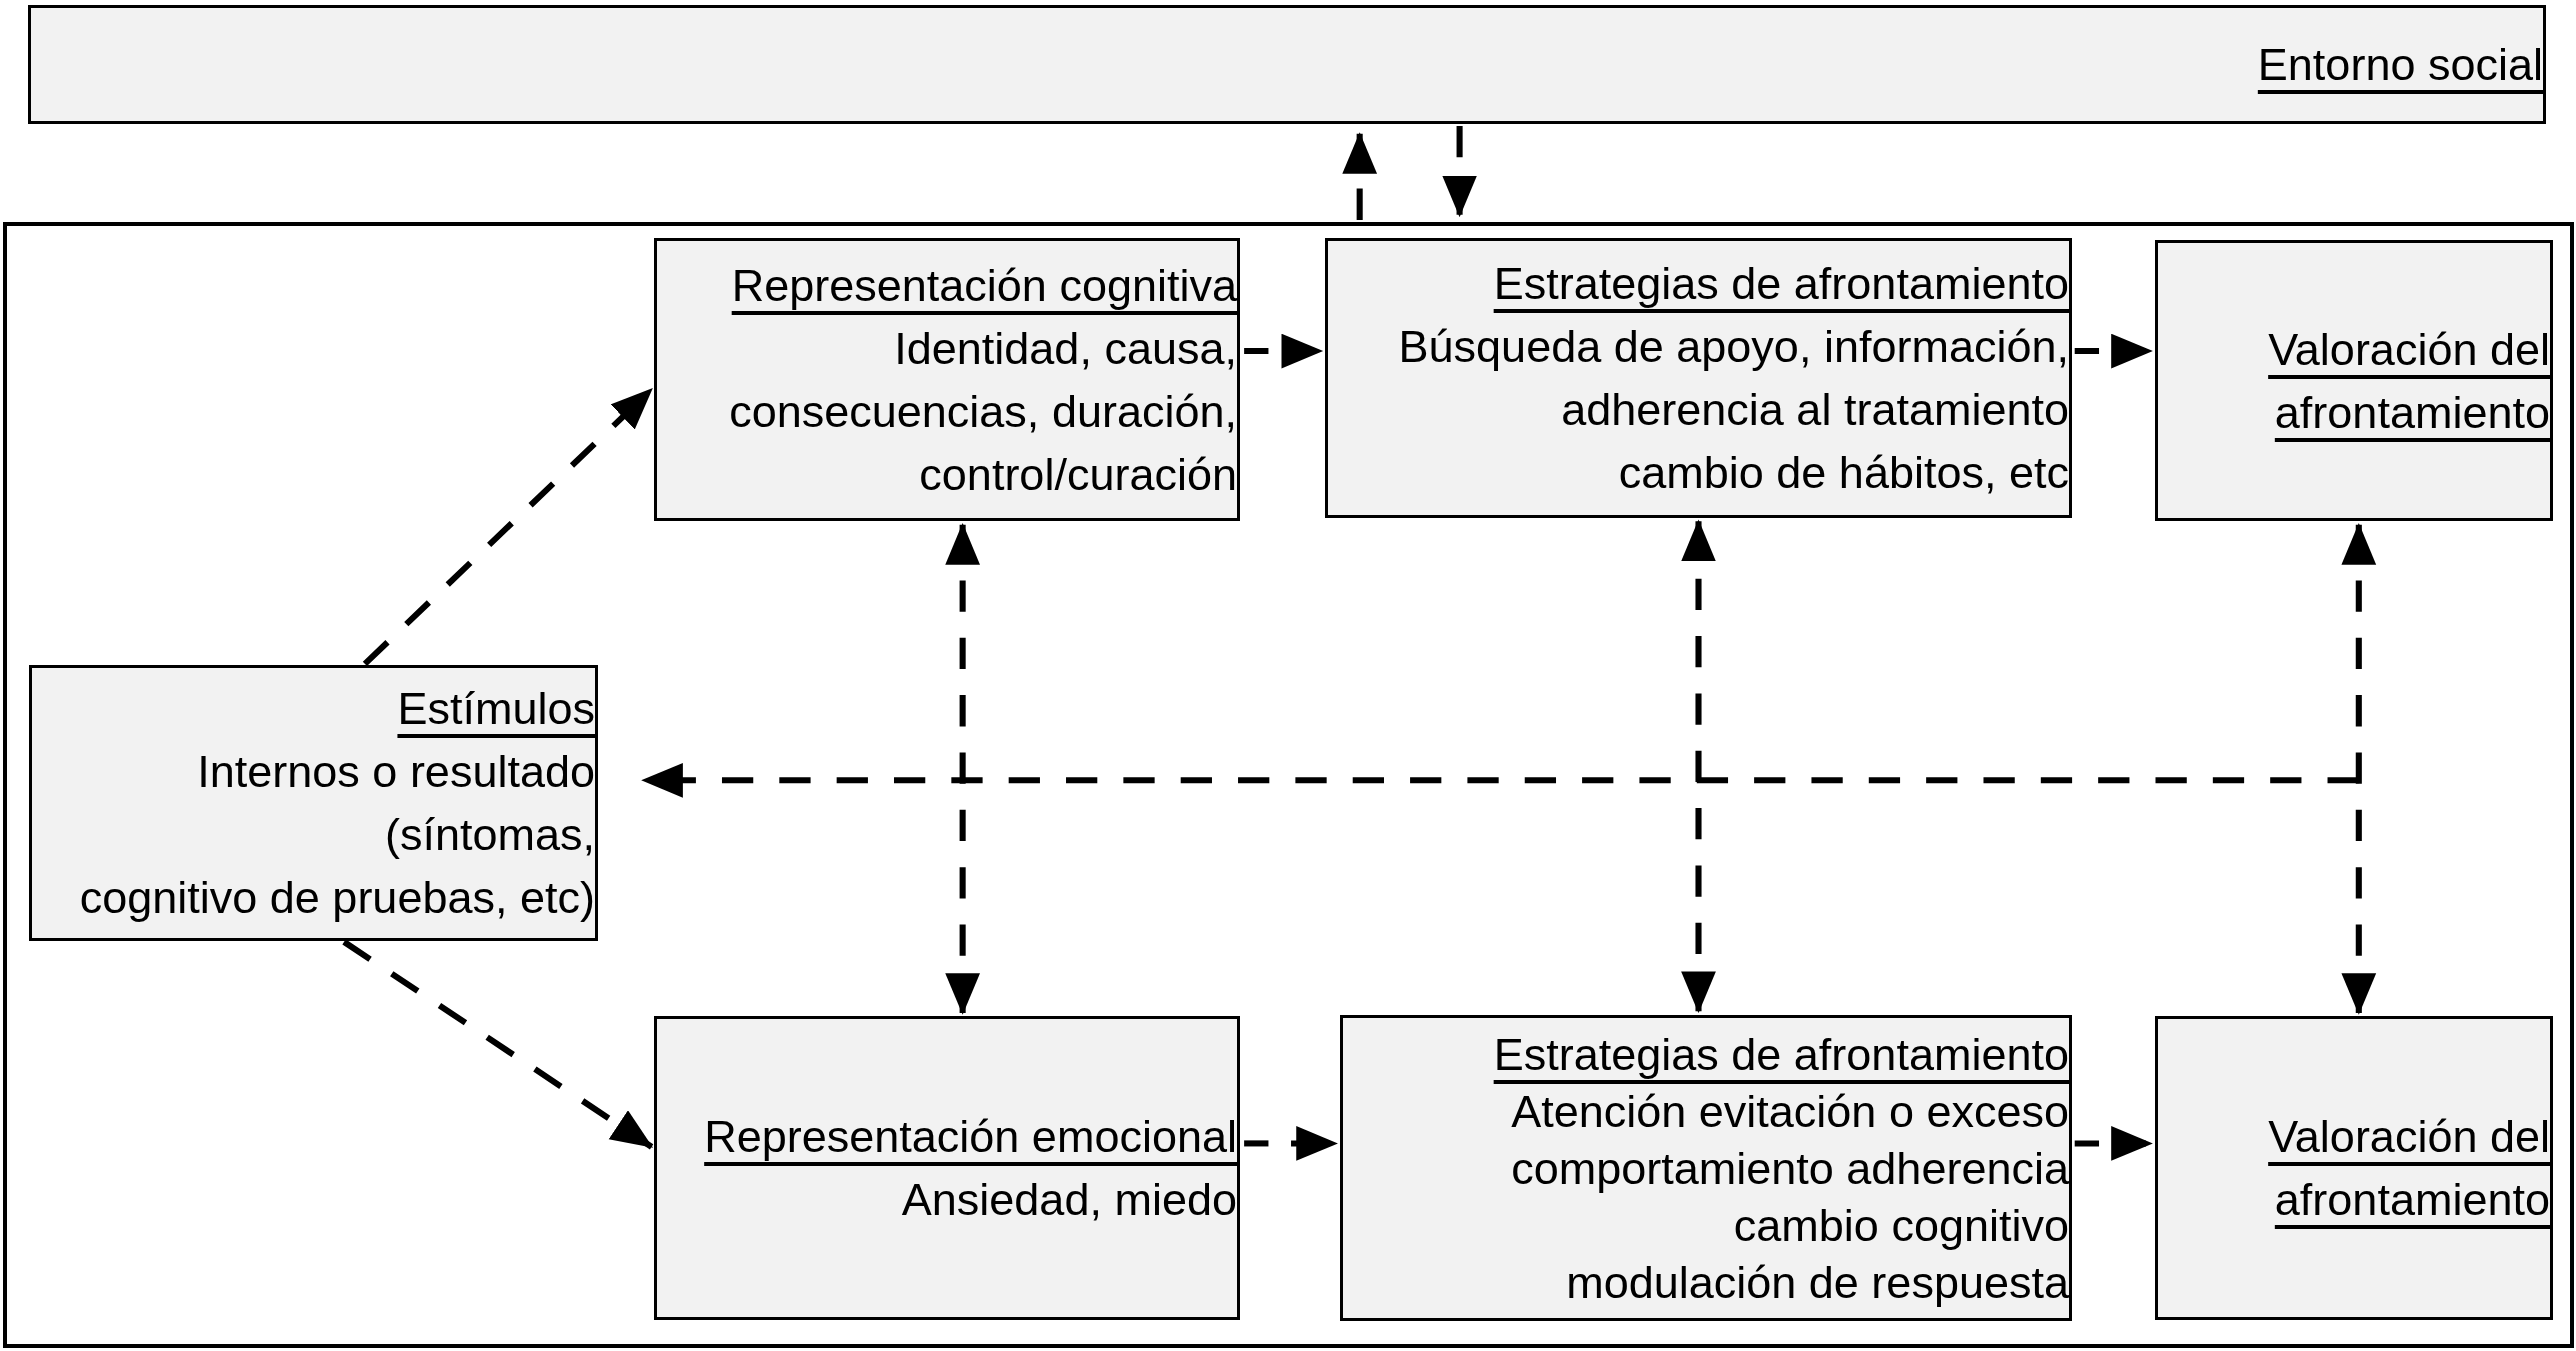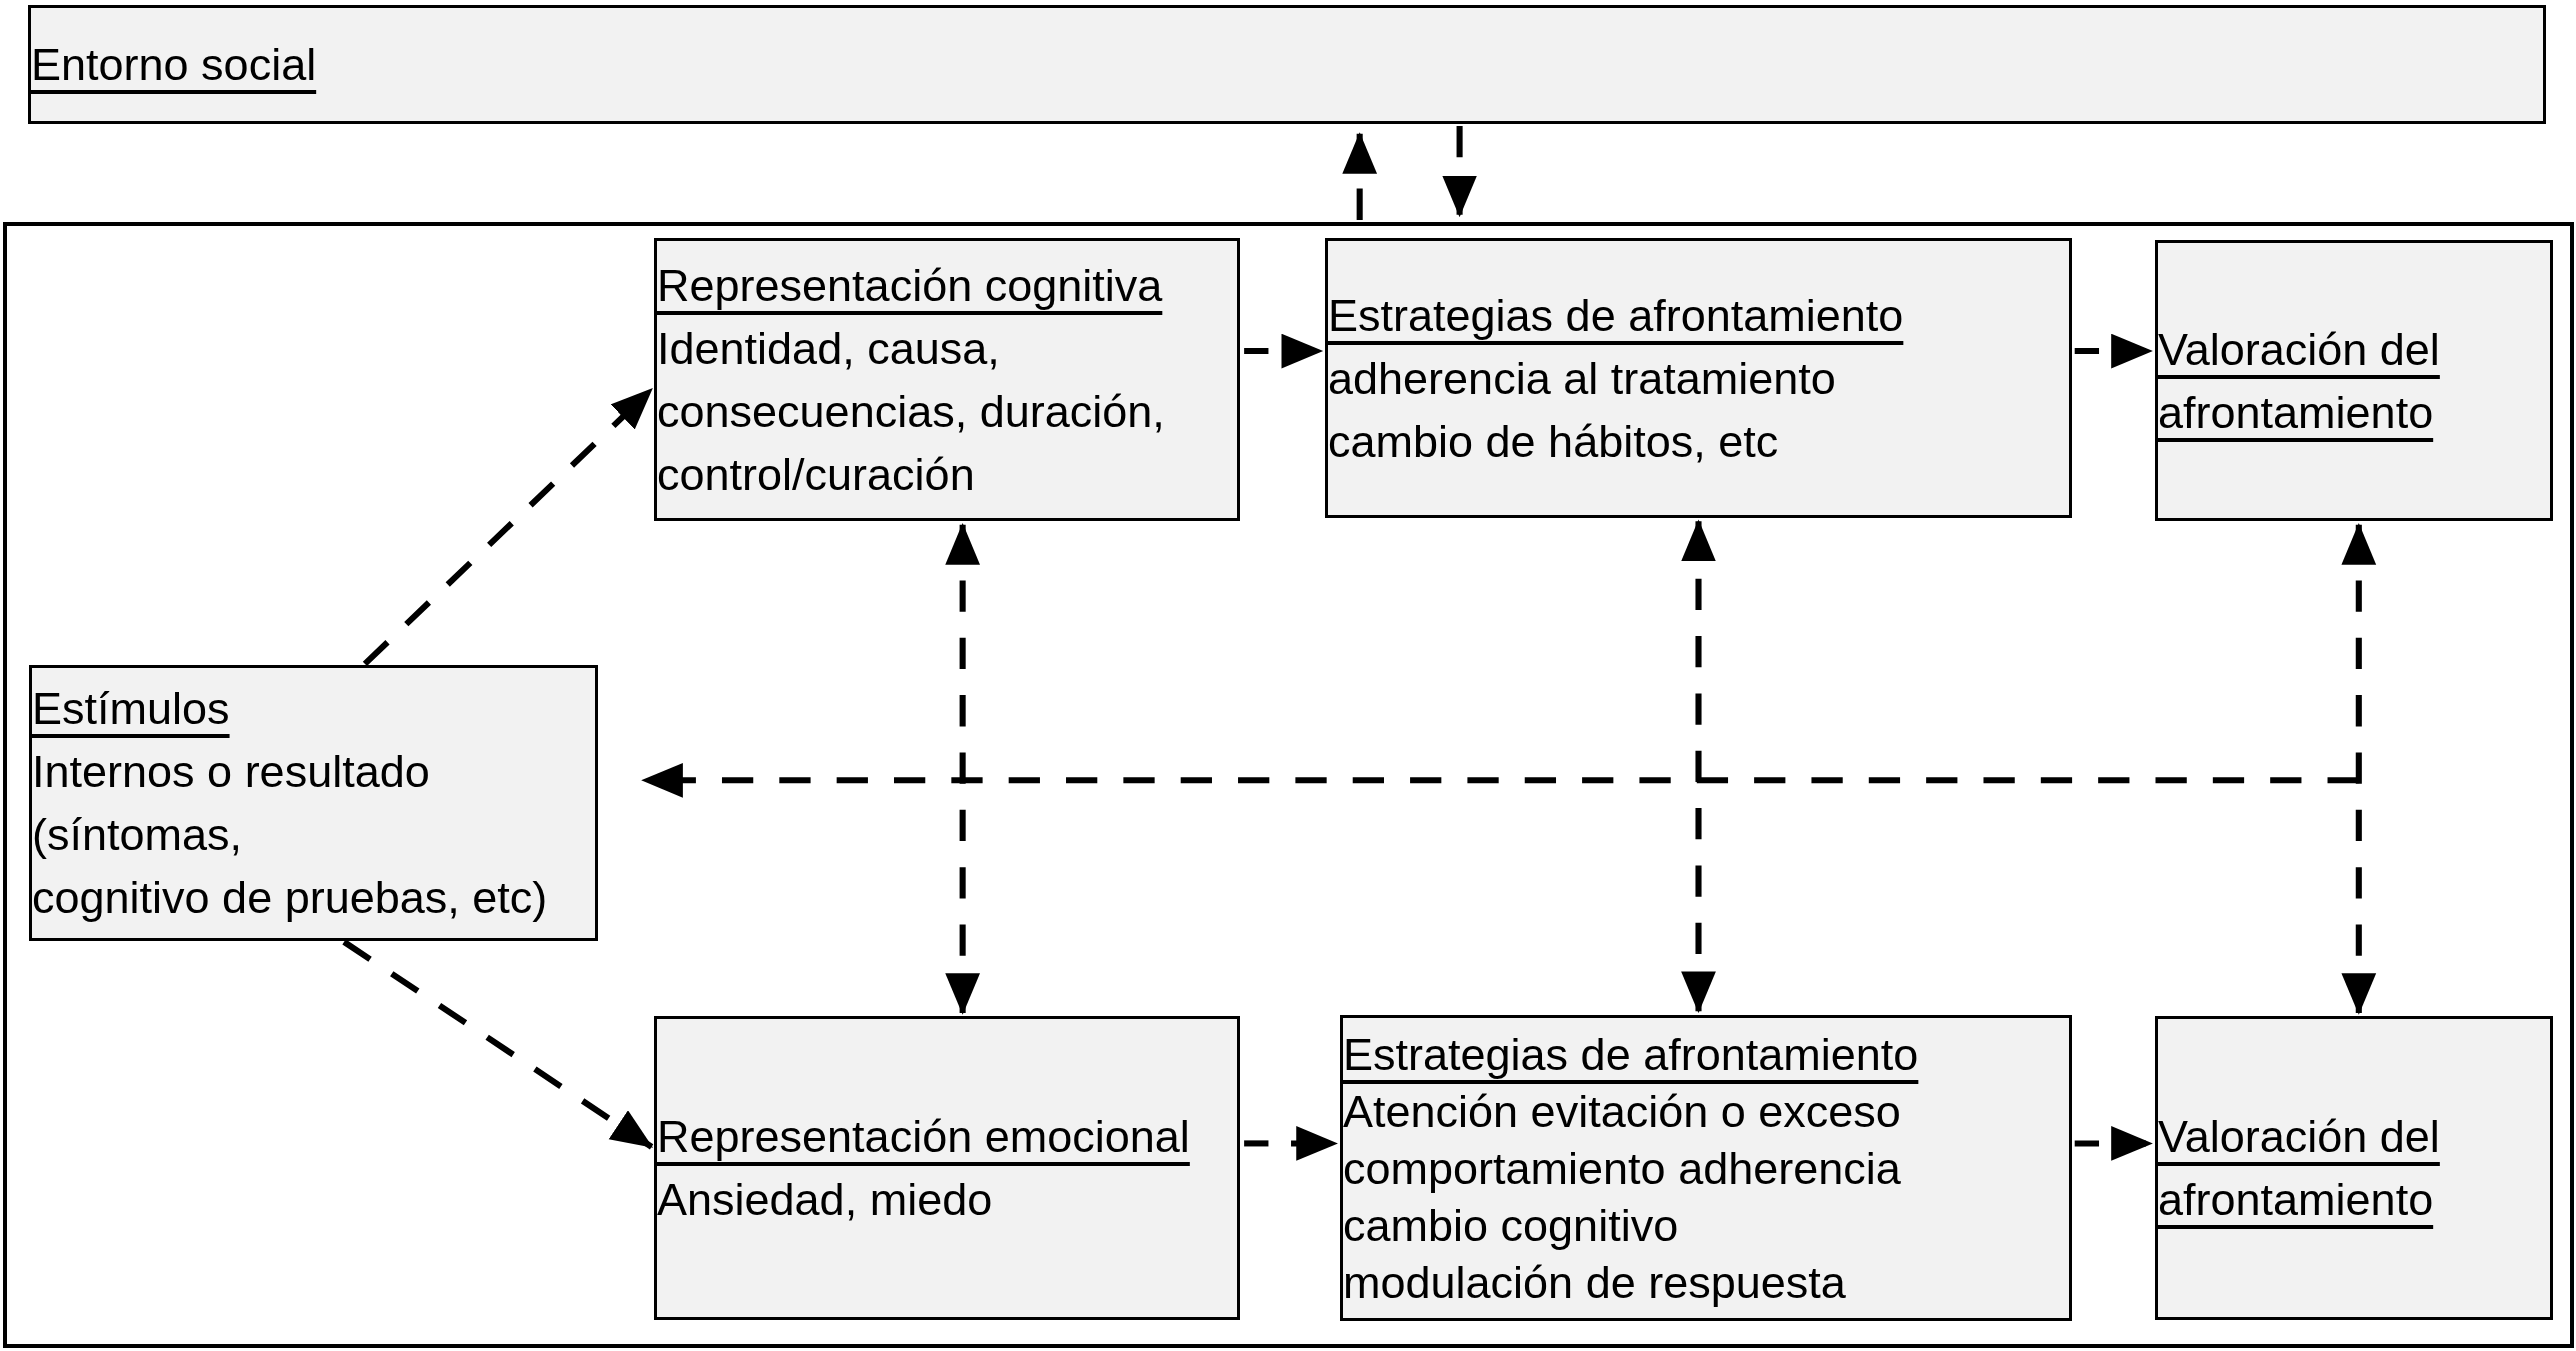--- a/index.html
+++ b/index.html
@@ -17,21 +17,21 @@
     overflow: hidden;
   }
   .box {
     position: absolute;
     background: #f2f2f2;
     border: 3.5px solid #000000;
     box-sizing: border-box;
     display: flex;
     flex-direction: column;
     justify-content: center;
-    align-items: flex-start;
+    align-items: flex-end;
     text-align: center;
     font-size: 45px;
     line-height: 63px;
     white-space: nowrap;
   }
   .box.tight { line-height: 57px; }
   .ln { display: block; }
   .title {
     text-decoration: underline;
     text-decoration-thickness: 3.5px;
@@ -70,20 +70,21 @@
 
   <div class="box" id="box-cognitiva">
     <span class="ln title">Representación cognitiva</span>
     <span class="ln">Identidad, causa,</span>
     <span class="ln">consecuencias, duración,</span>
     <span class="ln">control/curación</span>
   </div>
 
   <div class="box" id="box-estrategias-sup">
     <span class="ln title">Estrategias de afrontamiento</span>
+    <span class="ln">Búsqueda de apoyo, información,</span>
     <span class="ln">adherencia al tratamiento</span>
     <span class="ln">cambio de hábitos, etc</span>
   </div>
 
   <div class="box" id="box-valoracion-sup">
     <span class="ln title">Valoración del</span>
     <span class="ln title">afrontamiento</span>
   </div>
 
   <div class="box" id="box-estimulos">

